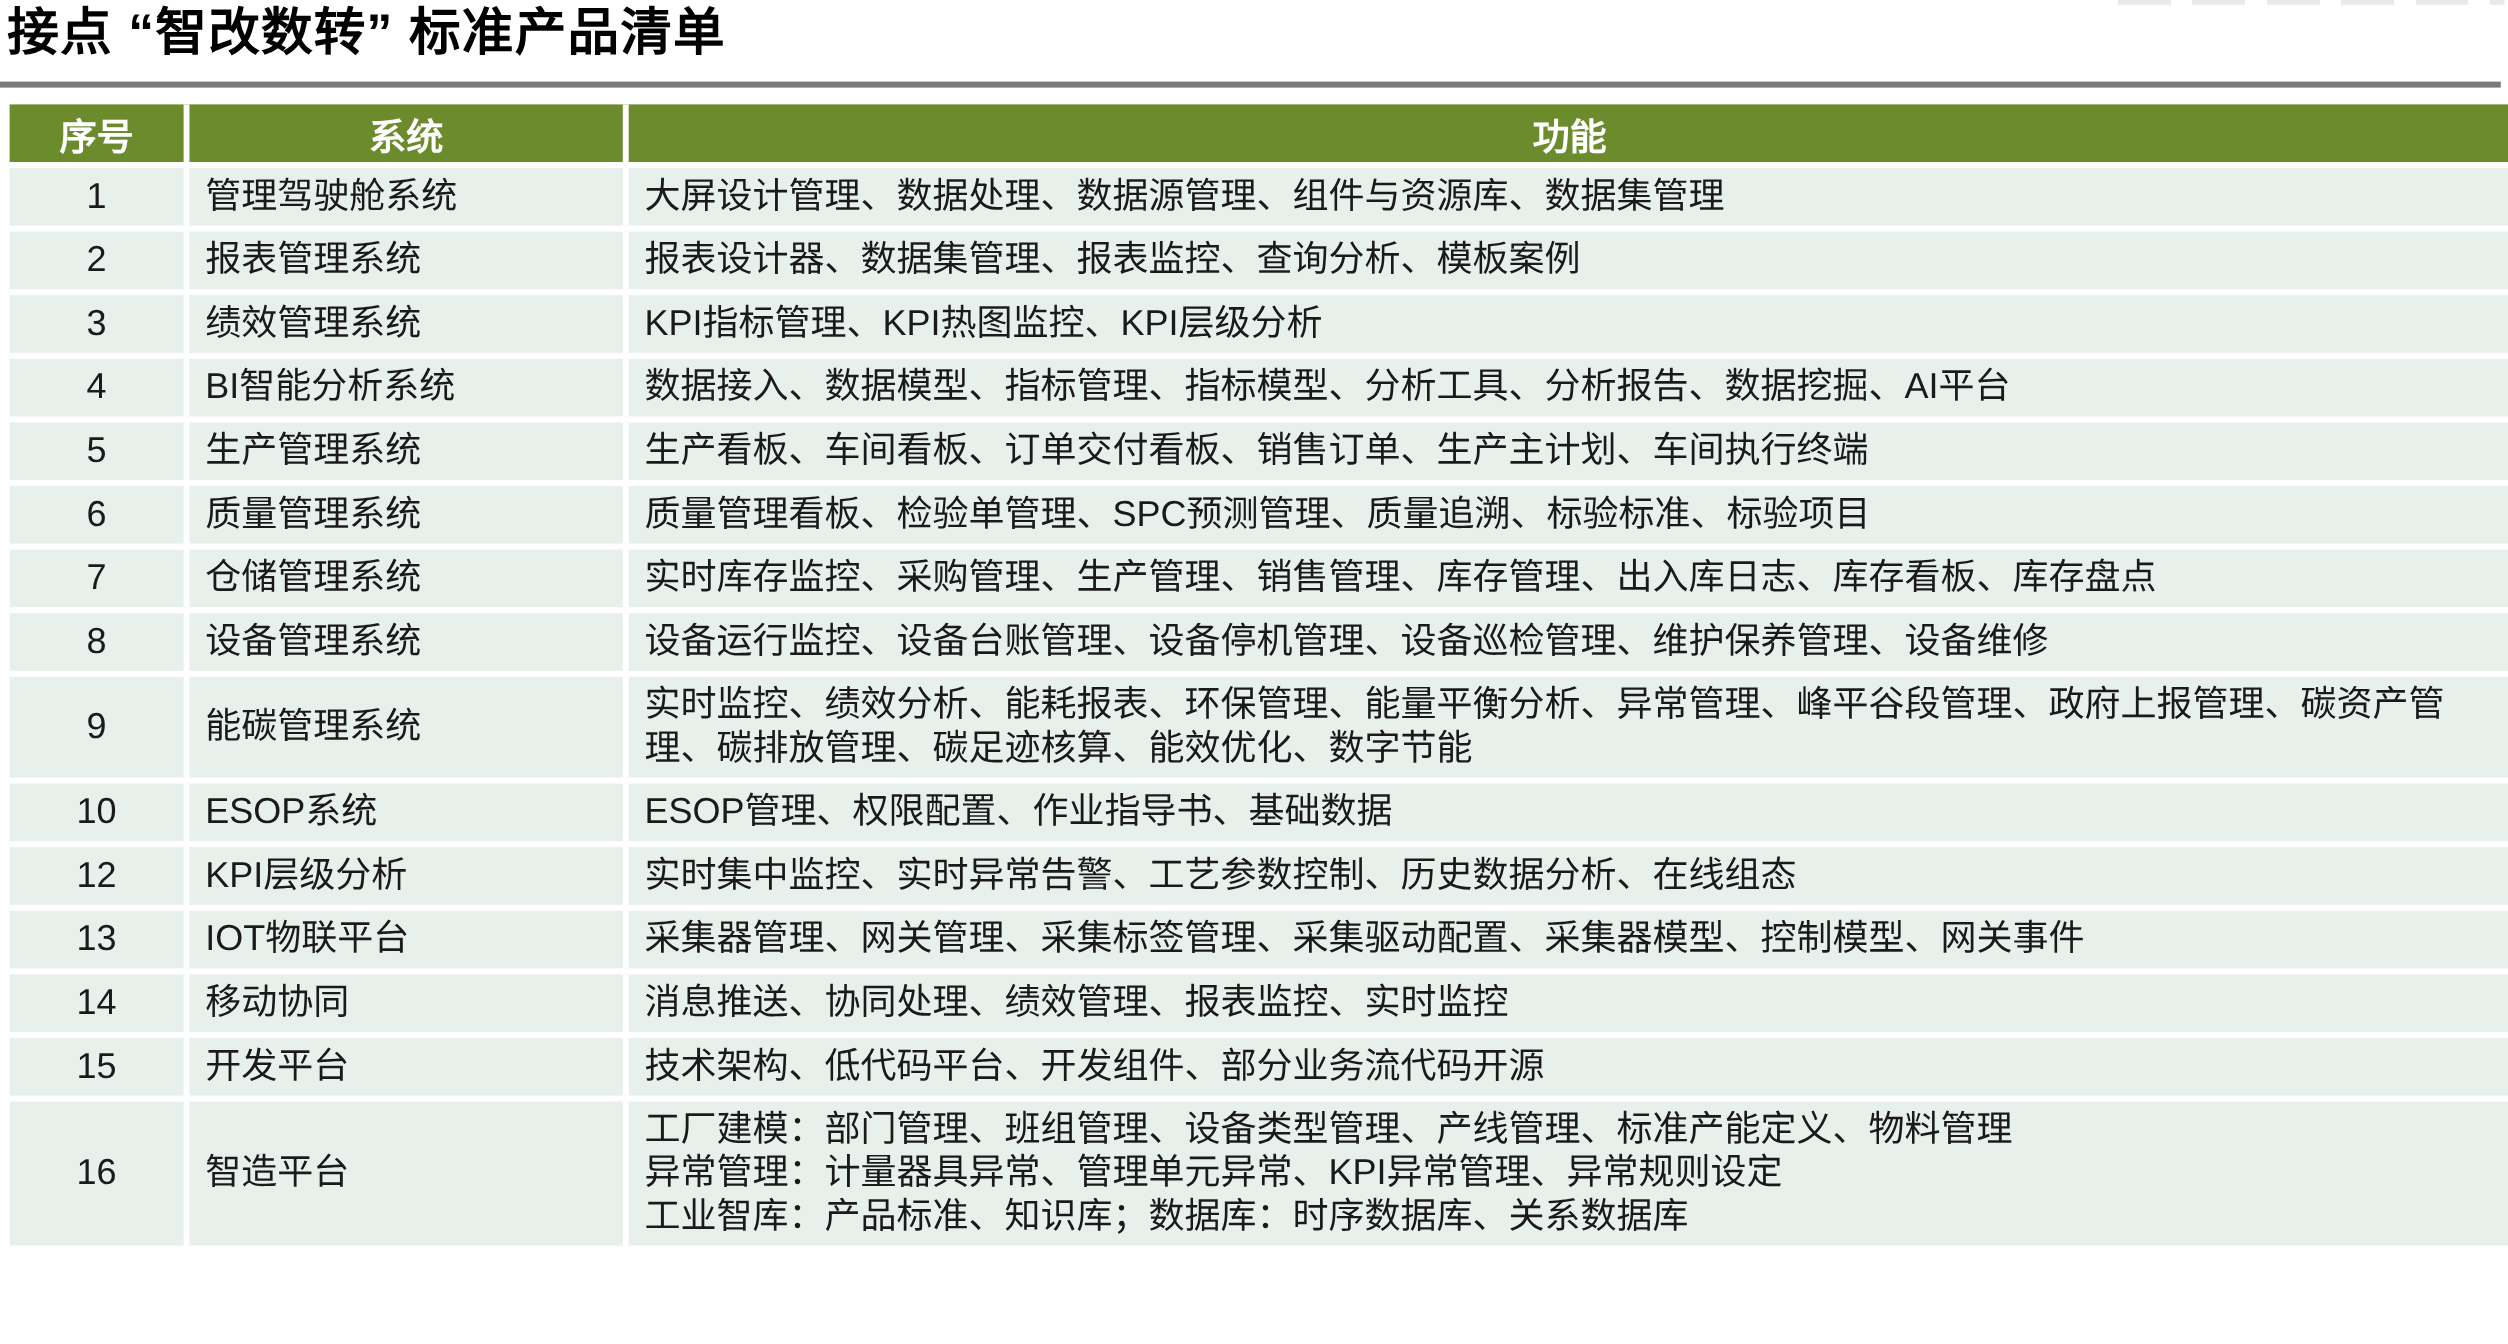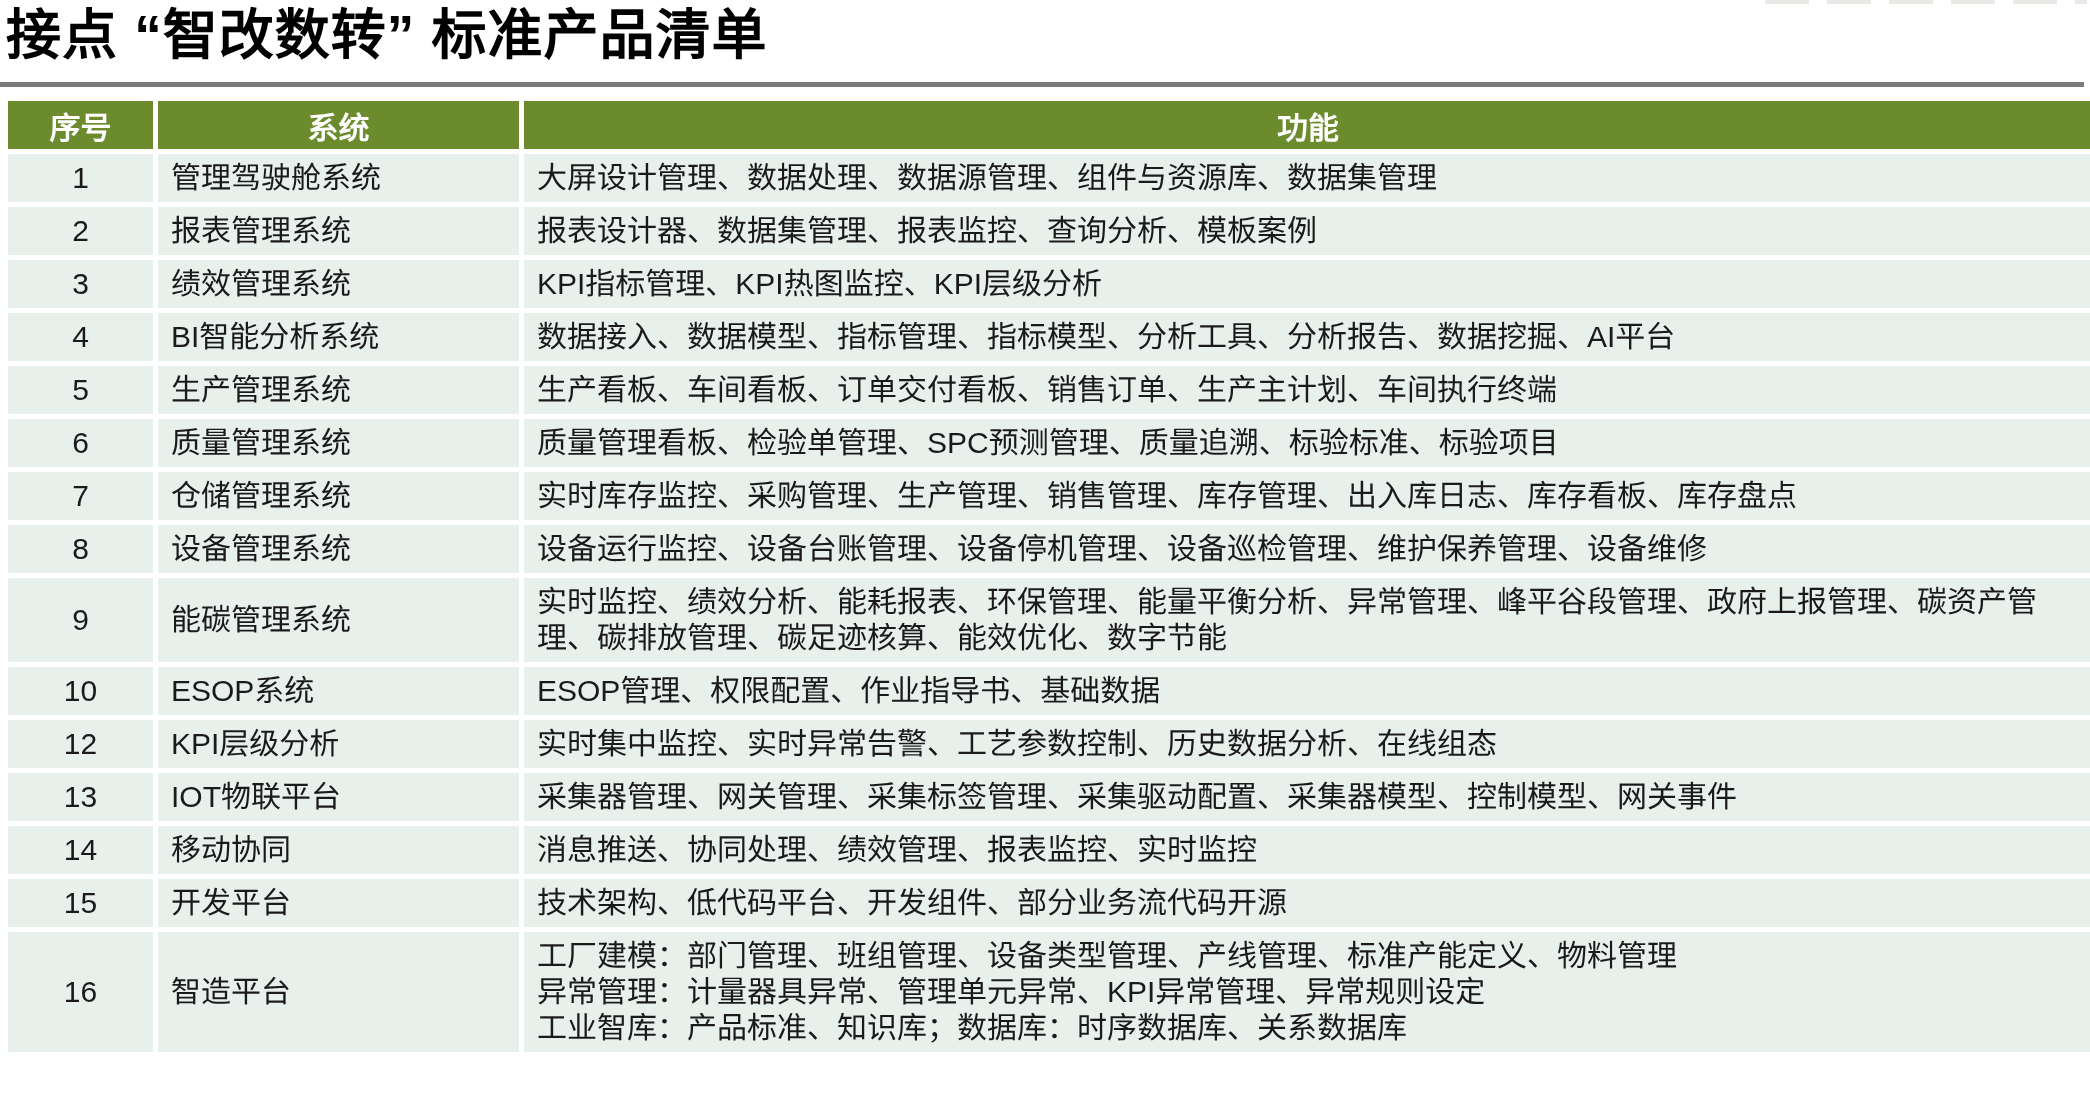--- a/index.html
+++ b/index.html
@@ -12,21 +12,21 @@
     color: var(--body-text, #1a1a1a);
     position: relative;
   }
   
   .top-artifact {
     position: absolute; top: 0; left: 1765px; width: 322px; height: 4px;
     background: repeating-linear-gradient(90deg, #eae9e5 0 44px, transparent 44px 62px);
   }
   .page-title {
     margin: 4px 0 0 6px;
-    font-size: 55px;
+    font-size: 43px;
     font-weight: 900;
     letter-spacing: 1px;
     color: #000000;
     line-height: 1.15;
   }
   .title-rule {
     margin-top: 15px;
     width: 2084px; height: 5px;
     background: var(--title-rule, #7a7a7a);
   }

